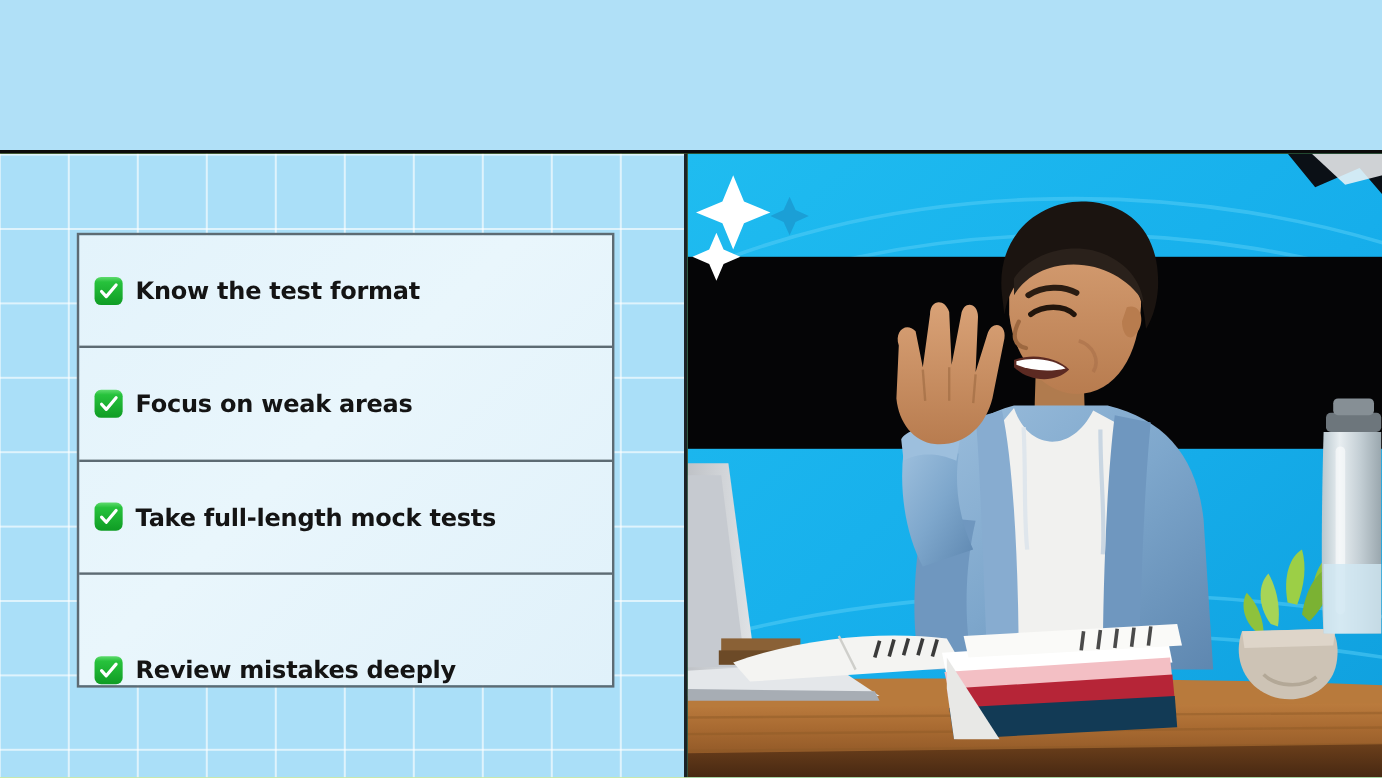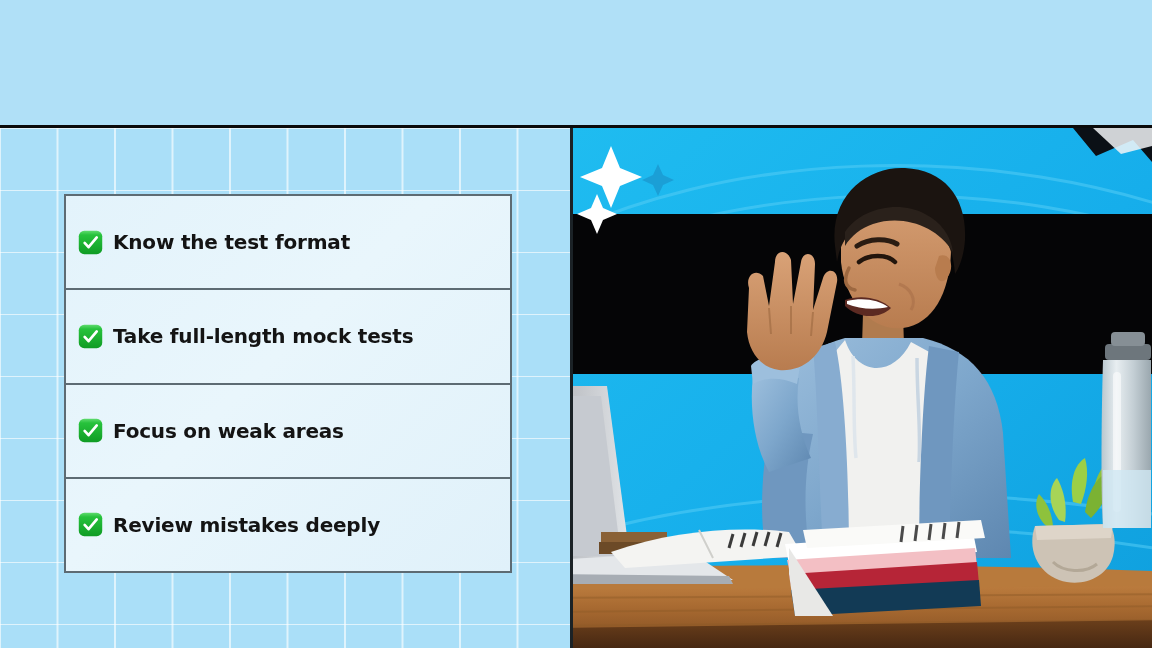--- a/index.html
+++ b/index.html
@@ -88,20 +88,21 @@
     flex: 1 1 0;
     display: flex;
     align-items: center;
     padding-left: 12px;
     box-sizing: border-box;
     border-bottom: 2px solid #5d6b73;
     background: transparent;
   }
   .check-row:last-child {
     border-bottom: none;
+    align-items: flex-end;
   }
 
   .check-icon {
     flex: 0 0 auto;
     width: 25px;
     height: 25px;
     margin-right: 10px;
     display: block;
   }
   .row-label {
@@ -332,29 +333,29 @@
       </svg>
       <span class="row-label">Know the test format</span>
     </div>
 
 
     <div class="check-row">
       <svg class="check-icon" viewBox="0 0 32 32">
         <rect x="1" y="1" width="30" height="30" rx="7" fill="url(#g0)"></rect>
         <path d="M8.5 16.5 L13.5 22 L24 9.5" stroke="#ffffff" stroke-width="3.4" fill="none" stroke-linecap="round" stroke-linejoin="round"></path>
       </svg>
-      <span class="row-label">Take full-length mock tests</span>
+      <span class="row-label">Focus on weak areas</span>
     </div>
 
     <div class="check-row">
       <svg class="check-icon" viewBox="0 0 32 32">
         <rect x="1" y="1" width="30" height="30" rx="7" fill="url(#g0)"></rect>
         <path d="M8.5 16.5 L13.5 22 L24 9.5" stroke="#ffffff" stroke-width="3.4" fill="none" stroke-linecap="round" stroke-linejoin="round"></path>
       </svg>
-      <span class="row-label">Focus on weak areas</span>
+      <span class="row-label">Take full-length mock tests</span>
     </div>
 
     <div class="check-row">
       <svg class="check-icon" viewBox="0 0 32 32">
         <rect x="1" y="1" width="30" height="30" rx="7" fill="url(#g0)"></rect>
         <path d="M8.5 16.5 L13.5 22 L24 9.5" stroke="#ffffff" stroke-width="3.4" fill="none" stroke-linecap="round" stroke-linejoin="round"></path>
       </svg>
       <span class="row-label">Review mistakes deeply</span>
     </div>
 

